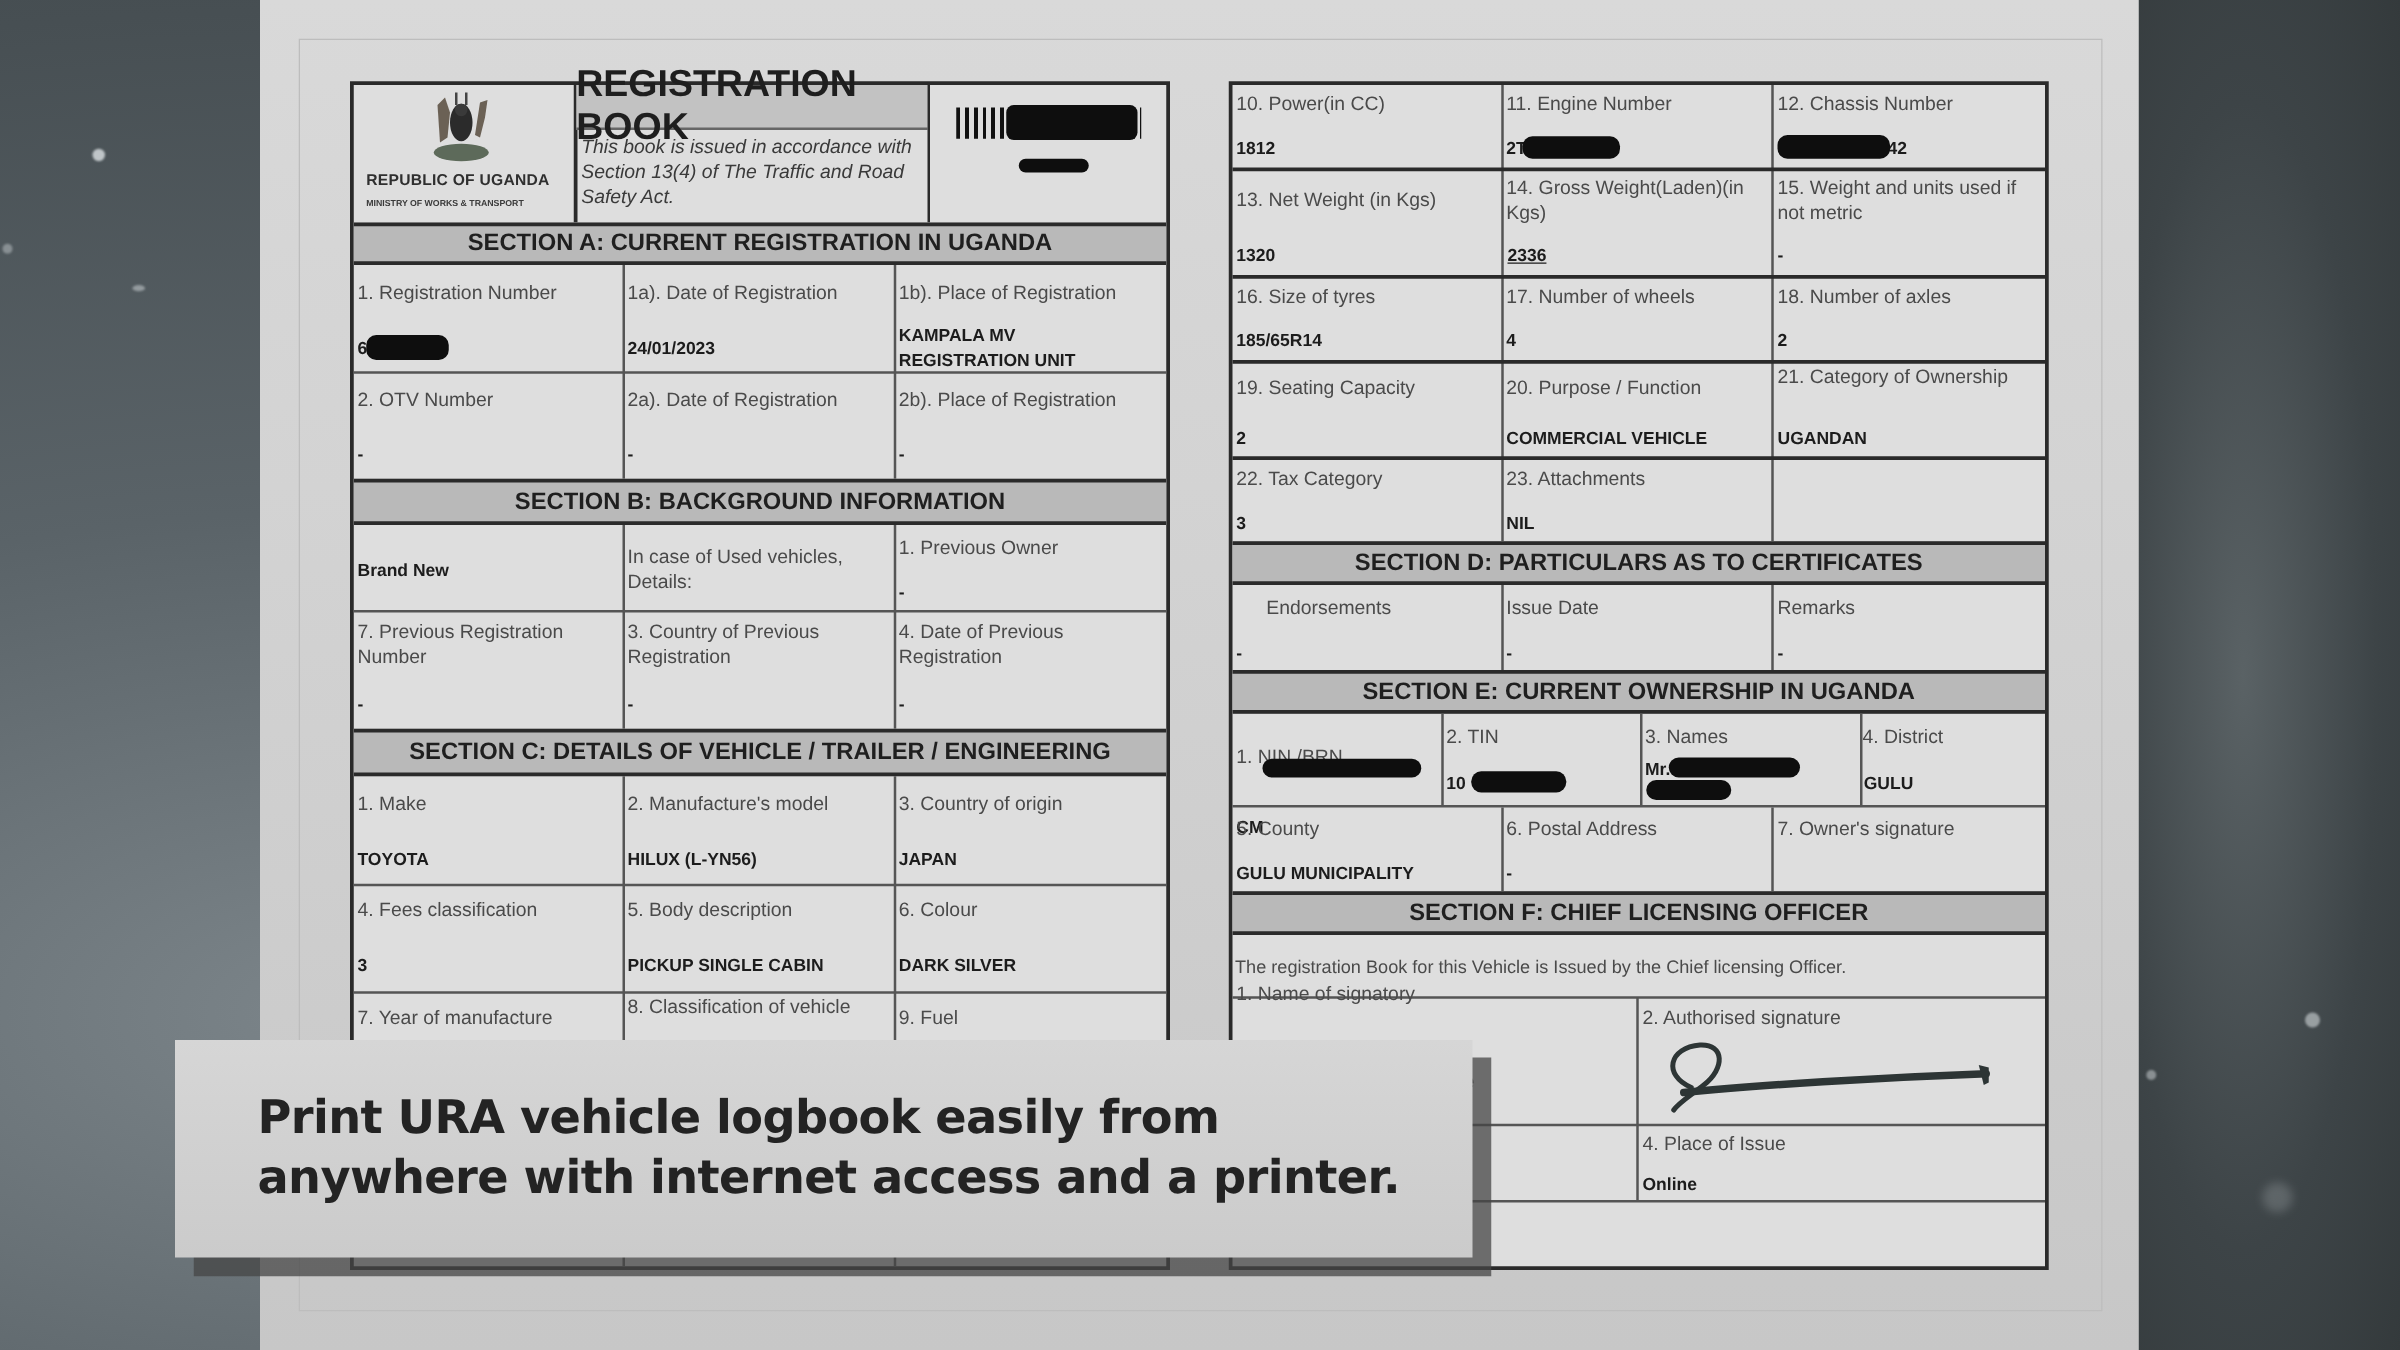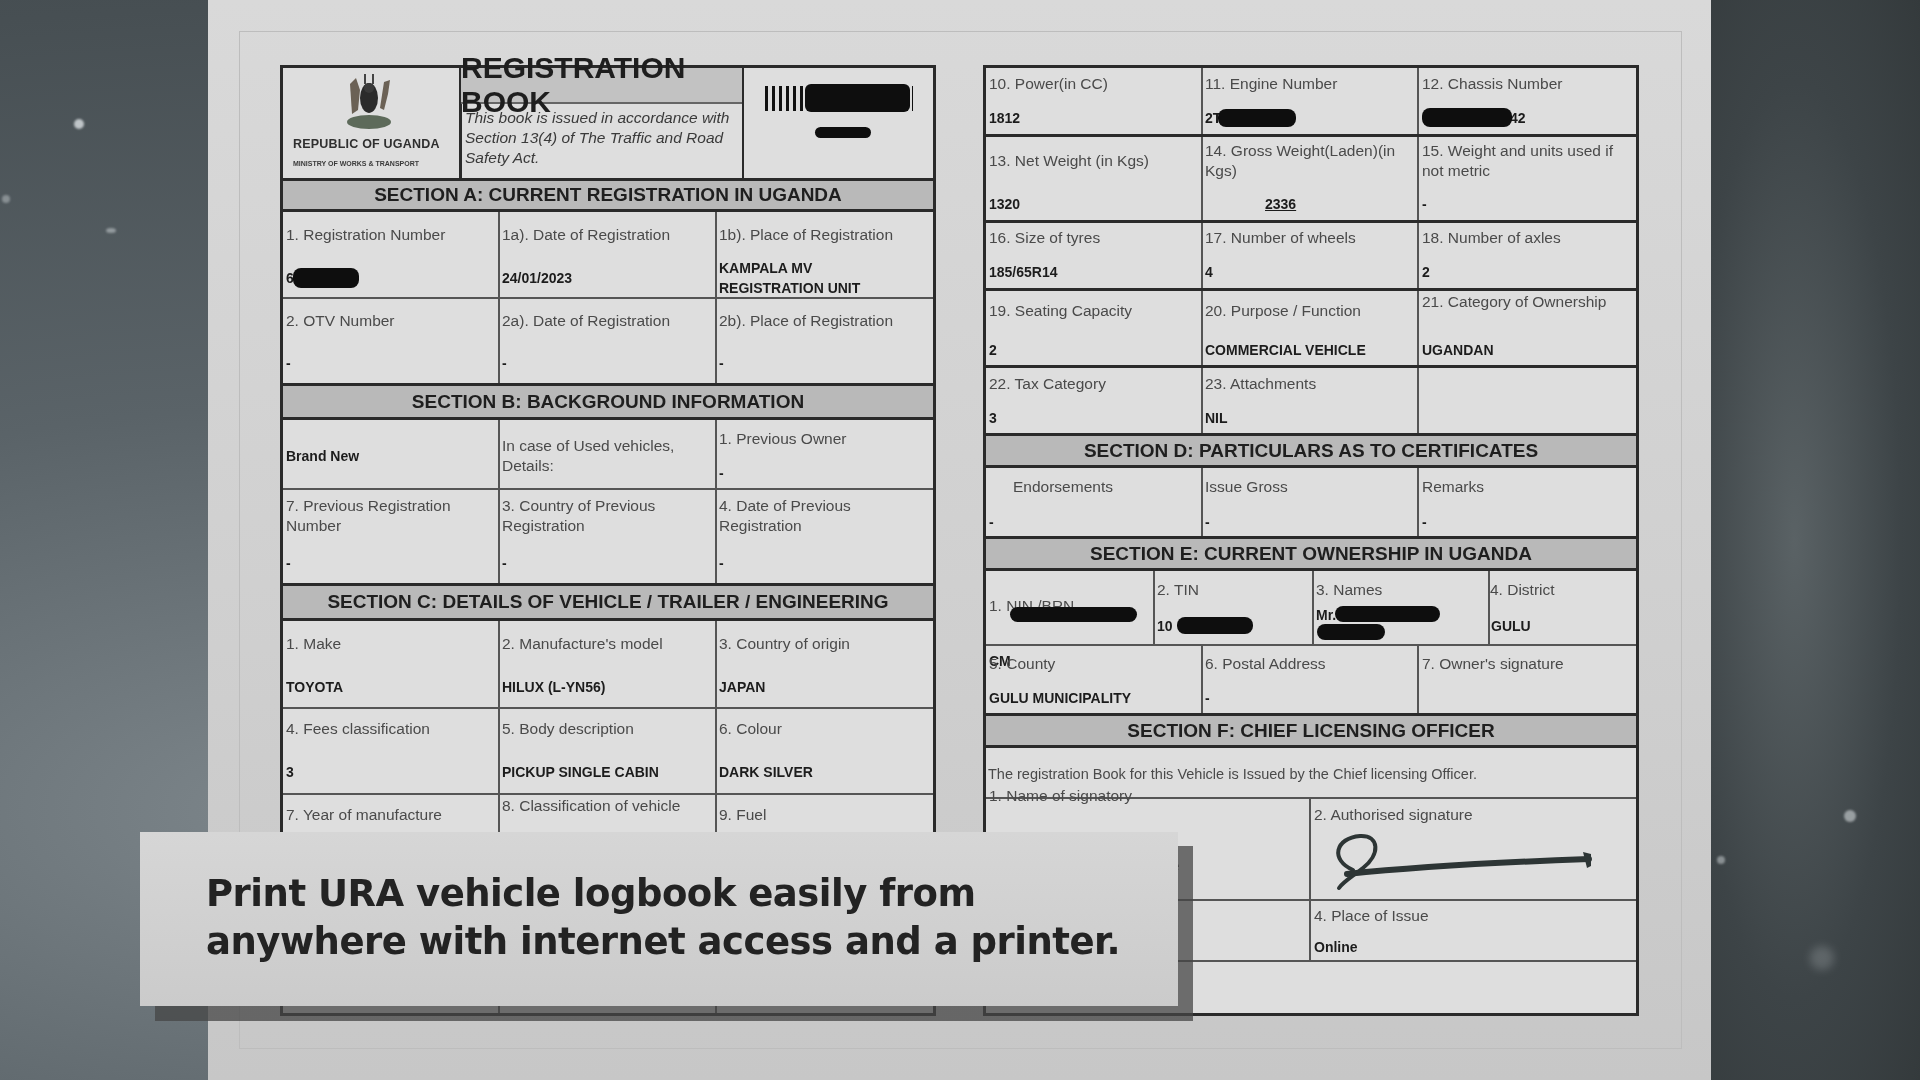--- a/index.html
+++ b/index.html
@@ -168,21 +168,21 @@
 <div class="lbl" style="left:1205px;top:74px;">11. Engine Number</div>
 <div class="val" style="left:1205px;top:108px;">2T</div>
 <div class="redact" style="left:1218px;top:109px;width:78px;height:18px;"></div>
 <div class="lbl" style="left:1422px;top:74px;">12. Chassis Number</div>
 <div class="val" style="left:1510px;top:108px;">42</div>
 <div class="redact" style="left:1422px;top:108px;width:90px;height:19px;"></div>
 
 <div class="lbl" style="left:989px;top:151px;">13. Net Weight (in Kgs)</div>
 <div class="val" style="left:989px;top:194px;">1320</div>
 <div class="lbl" style="left:1205px;top:141px;width:200px;">14. Gross Weight(Laden)(in Kgs)</div>
-<div class="val" style="left:1265px;top:194px;text-decoration:underline;">2336</div>
+<div class="val" style="left:1206px;top:194px;text-decoration:underline;">2336</div>
 <div class="lbl" style="left:1422px;top:141px;width:210px;">15. Weight and units used if not metric</div>
 <div class="val" style="left:1422px;top:194px;">-</div>
 
 <div class="lbl" style="left:989px;top:228px;">16. Size of tyres</div>
 <div class="val" style="left:989px;top:262px;">185/65R14</div>
 <div class="lbl" style="left:1205px;top:228px;">17. Number of wheels</div>
 <div class="val" style="left:1205px;top:262px;">4</div>
 <div class="lbl" style="left:1422px;top:228px;">18. Number of axles</div>
 <div class="val" style="left:1422px;top:262px;">2</div>
 
@@ -196,21 +196,21 @@
 <div class="lbl" style="left:989px;top:374px;">22. Tax Category</div>
 <div class="val" style="left:989px;top:408px;">3</div>
 <div class="lbl" style="left:1205px;top:374px;">23. Attachments</div>
 <div class="val" style="left:1205px;top:408px;">NIL</div>
 
 <div class="band" style="left:986px;top:433px;width:650px;height:35px;">SECTION D: PARTICULARS AS TO CERTIFICATES</div>
 <div class="vline" style="left:1201px;top:468px;height:68px;"></div>
 <div class="vline" style="left:1417px;top:468px;height:68px;"></div>
 <div class="lbl" style="left:989px;top:477px;margin-left:24px;">Endorsements</div>
 <div class="val" style="left:989px;top:512px;">-</div>
-<div class="lbl" style="left:1205px;top:477px;">Issue Gross</div>
+<div class="lbl" style="left:1205px;top:477px;">Issue Date</div>
 <div class="val" style="left:1205px;top:512px;">-</div>
 <div class="lbl" style="left:1422px;top:477px;">Remarks</div>
 <div class="val" style="left:1422px;top:512px;">-</div>
 
 <div class="band" style="left:986px;top:536px;width:650px;height:35px;">SECTION E: CURRENT OWNERSHIP IN UGANDA</div>
 <div class="vline" style="left:1153px;top:571px;height:74px;"></div>
 <div class="vline" style="left:1312px;top:571px;height:74px;"></div>
 <div class="vline" style="left:1488px;top:571px;height:74px;"></div>
 <div class="hline" style="left:986px;top:644px;width:650px;"></div>
 <div class="lbl" style="left:989px;top:580px;margin-top:16px;">1. NIN /BRN</div>

